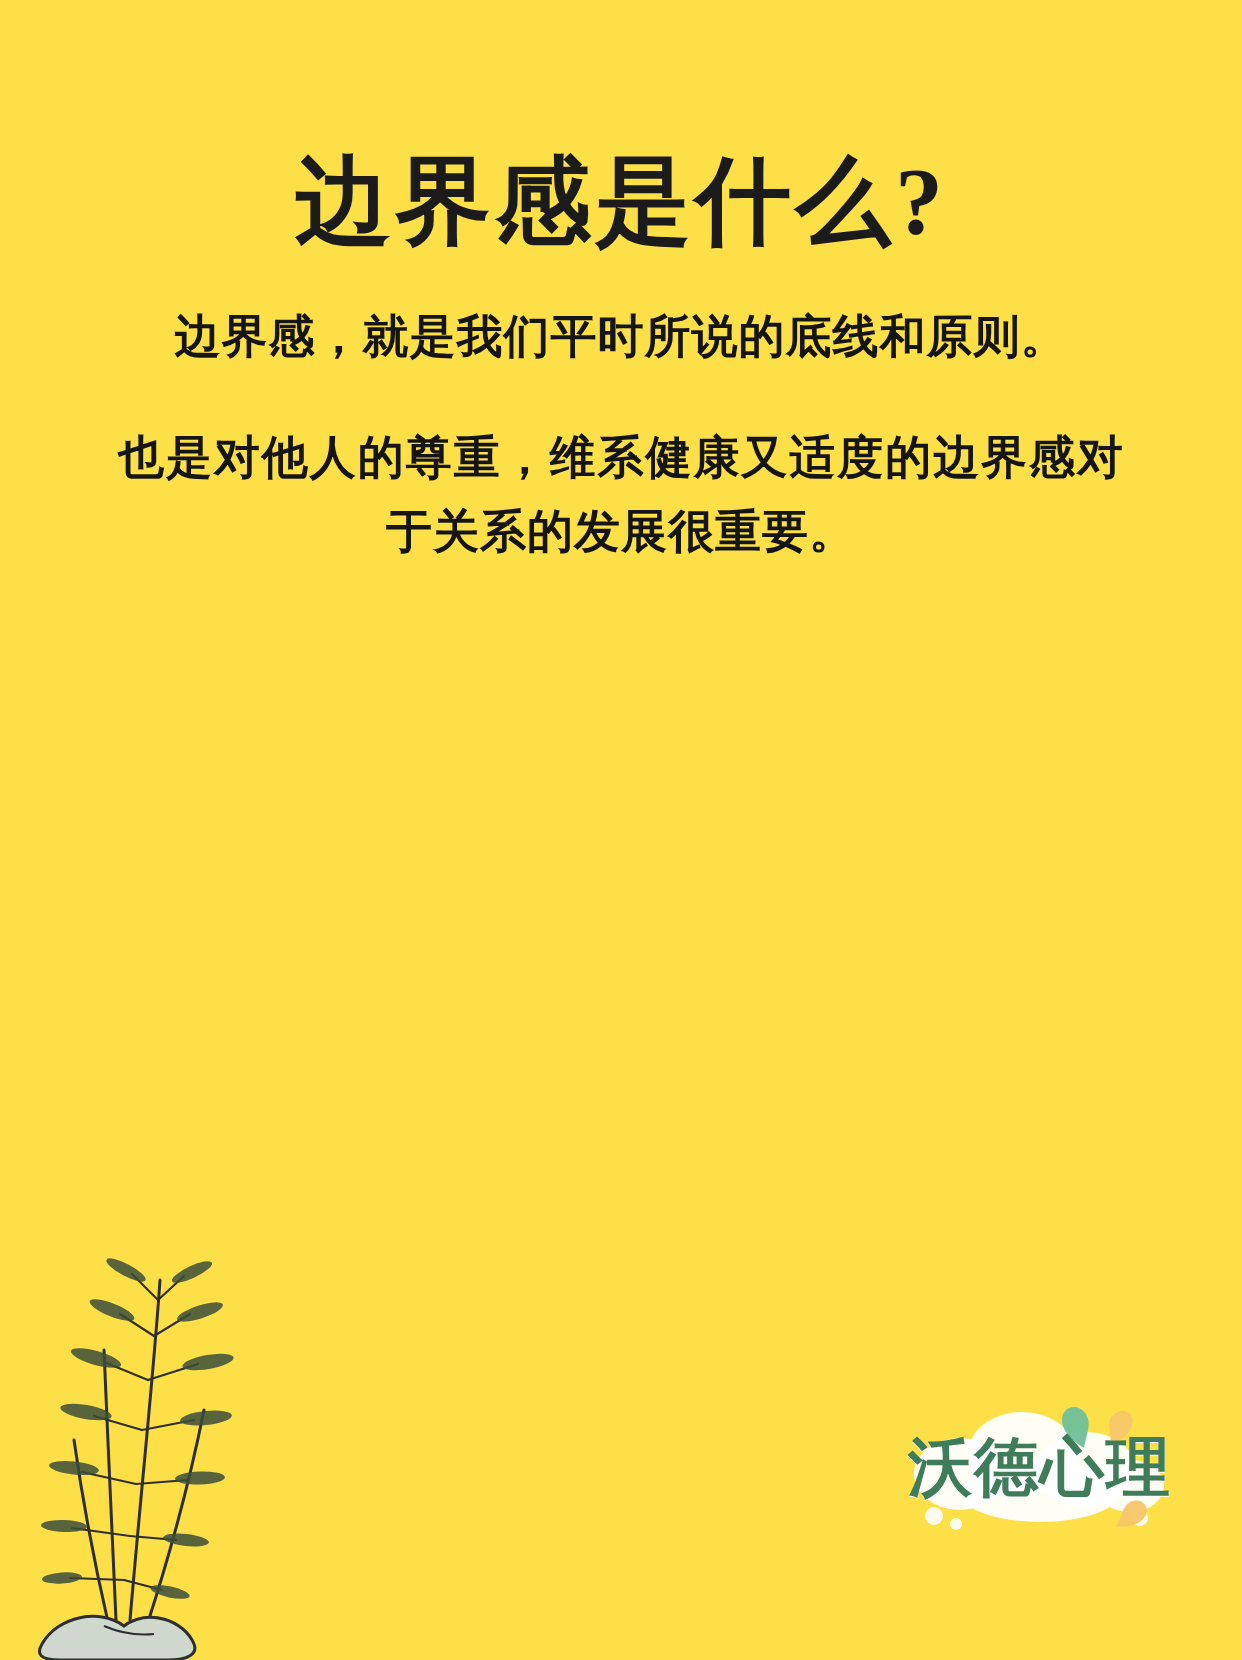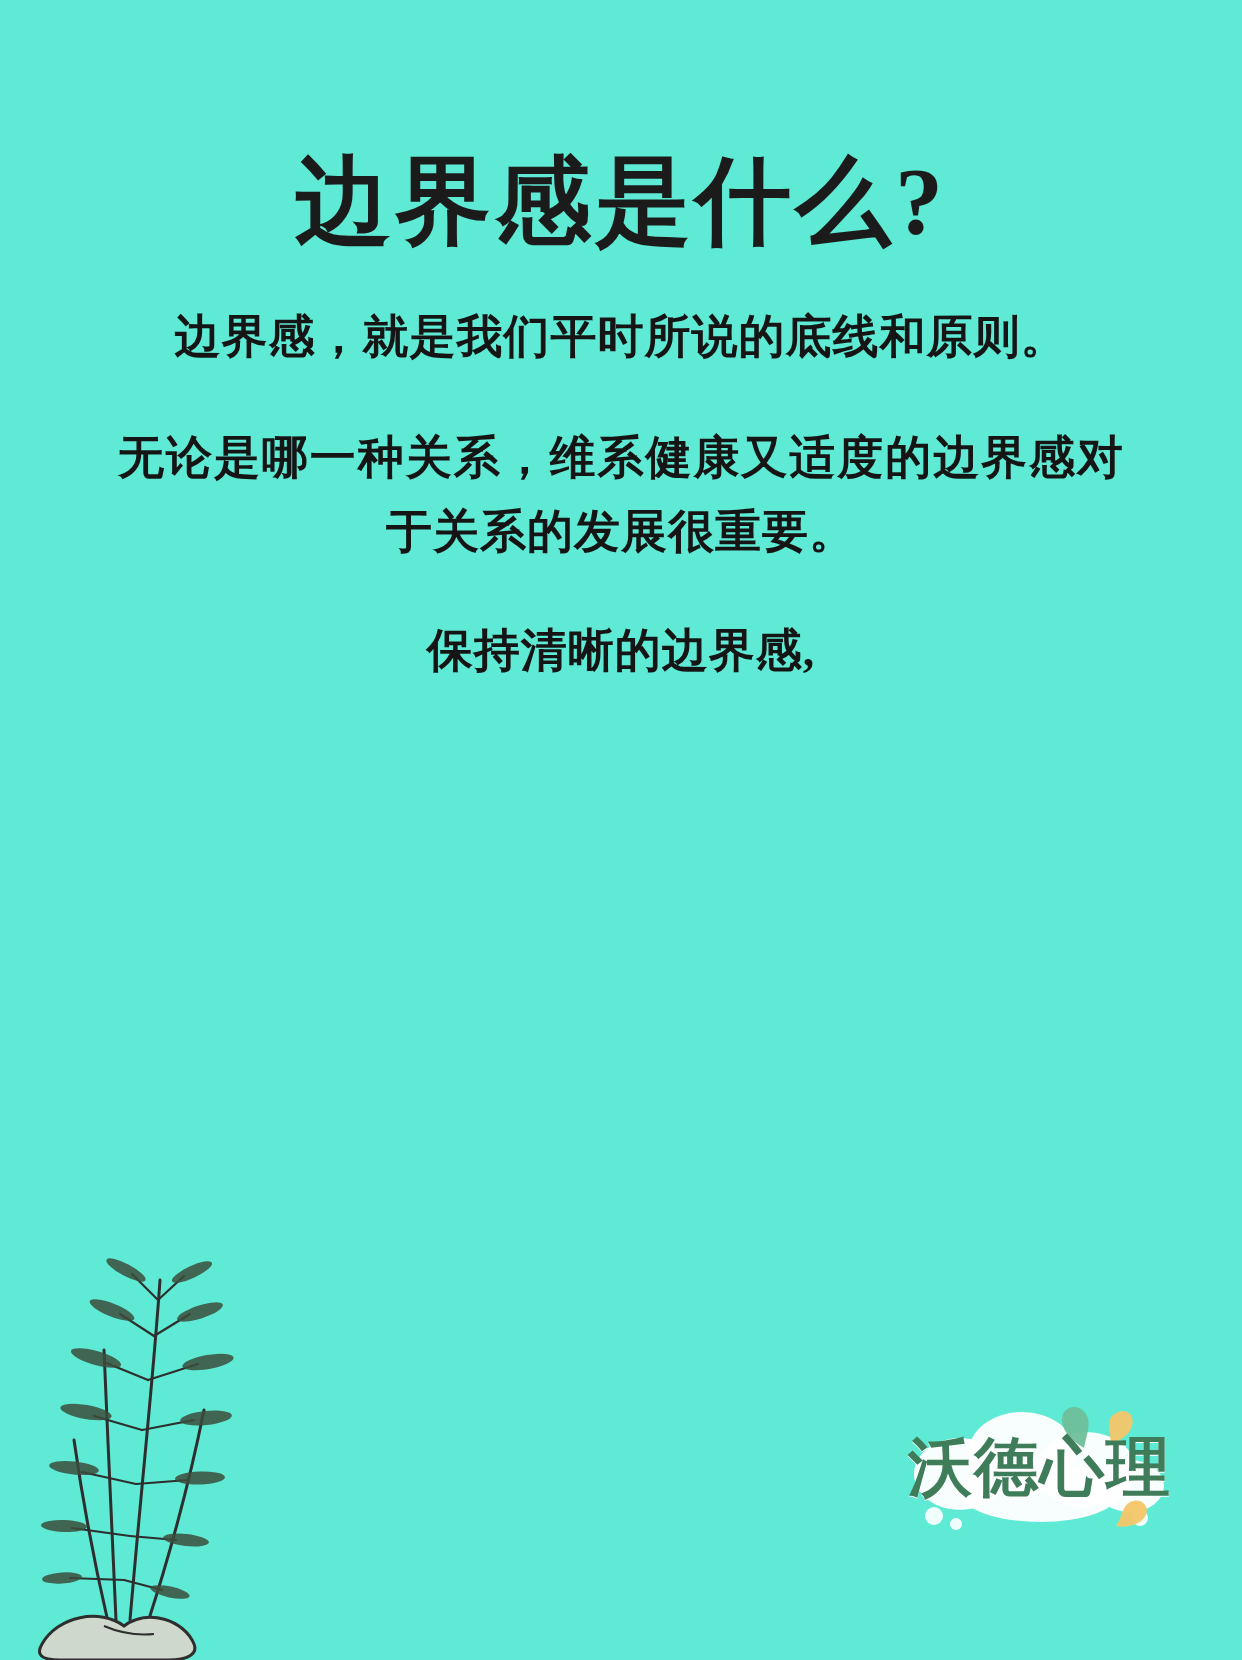--- a/index.html
+++ b/index.html
@@ -86,29 +86,28 @@
     font-weight: 700;
     color: #3f7d5a;
     letter-spacing: 2px;
     font-family: "Liberation Serif", "DejaVu Serif", serif;
     text-shadow: 0 1px 0 #ffffff;
   }
 </style>
 </head>
 <body style="background: rgb(213, 228, 205);">
 
-<div class="poster" style="background: #5eead4; padding-left: 19px;">
+<div class="poster" style="background: #fde047; padding-left: 19px;">
 
   <div class="title">边界感是什么?</div>
 
   <div class="body-text">
     <div class="para p1">边界感，就是我们平时所说的底线和原则。</div>
-    <div class="para p2">无论是哪一种关系，维系健康又适度的边界感对于关系的发展很重要。</div>
+    <div class="para p2">也是对他人的尊重，维系健康又适度的边界感对于关系的发展很重要。</div>
     <div class="para p5">
-      <span class="line">保持清晰的边界感,</span>
     </div>
   </div>
 
   <div class="bamboo">
     <svg viewBox="0 0 300 420" width="300" height="420" xmlns="http://www.w3.org/2000/svg">
       <g stroke="#2e2e2e" stroke-width="3" fill="none" stroke-linecap="round">
         <path d="M152 40 C146 130, 134 240, 122 380"></path>
         <path d="M96 110 C100 200, 104 300, 108 380"></path>
         <path d="M196 170 C180 250, 160 320, 140 382"></path>
         <path d="M66 200 C76 270, 88 330, 100 382"></path>

